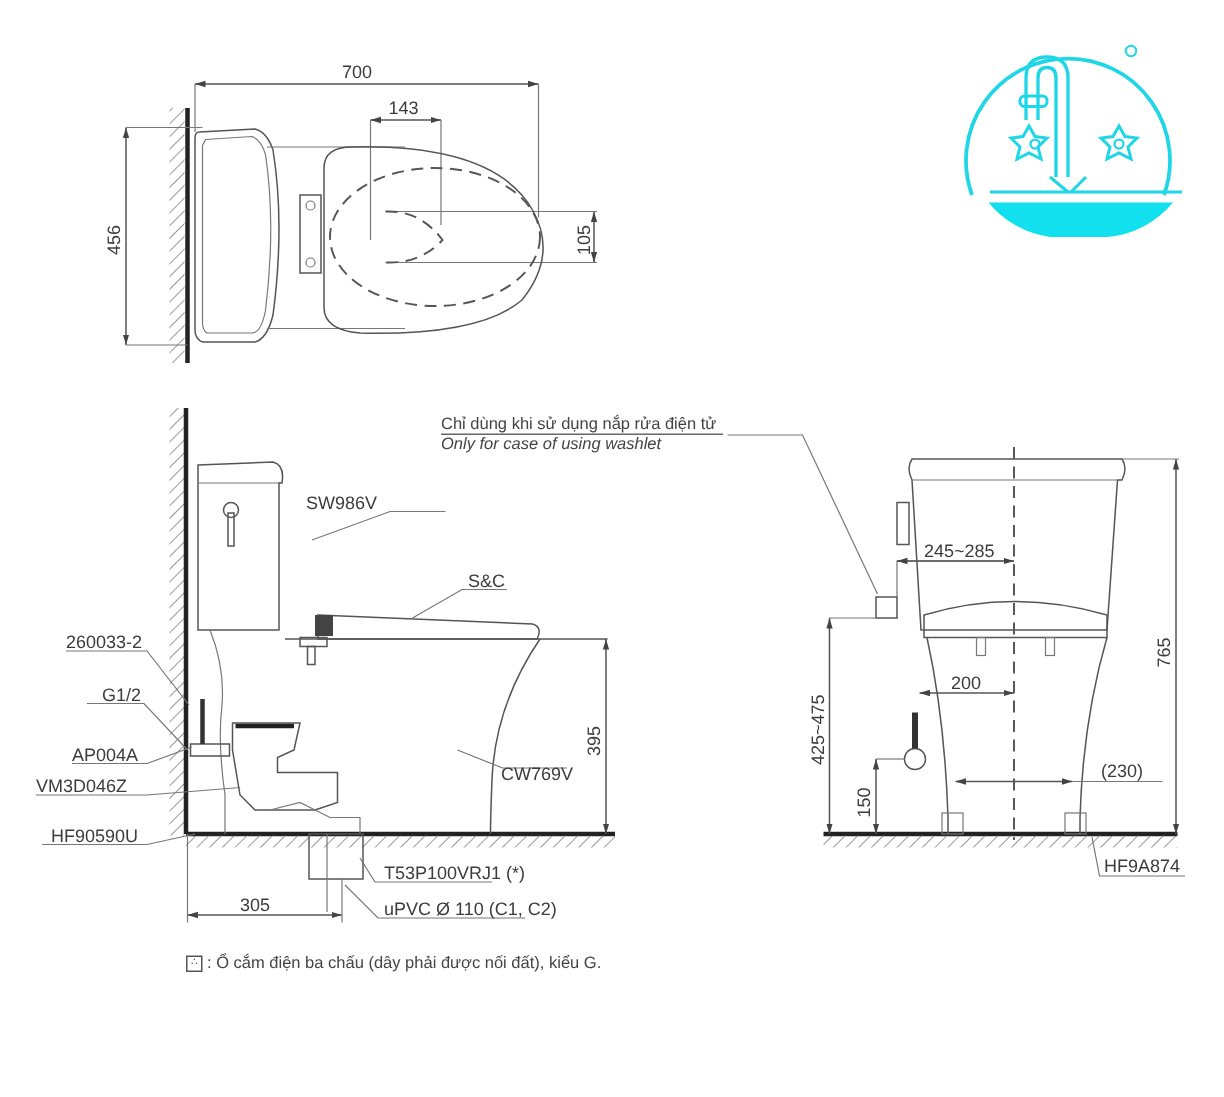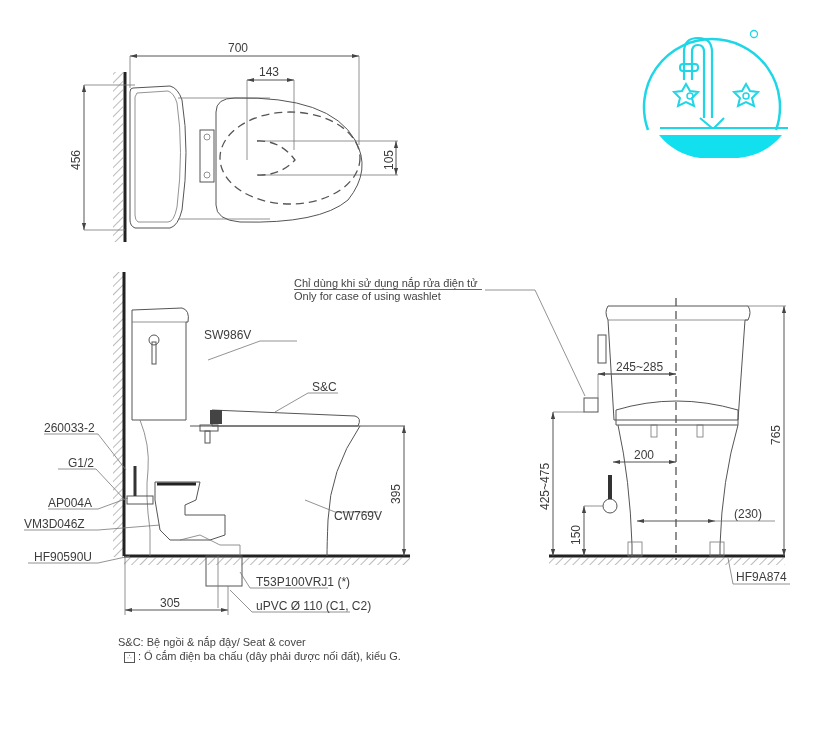--- a/index.html
+++ b/index.html
@@ -6,21 +6,21 @@
   body { width:816px; height:731px; position:relative; overflow:hidden; font-family:"Liberation Sans", sans-serif; color:#3a3a3a; }
   svg { position:absolute; left:0; top:0; }
   .lbl { font-family:"Liberation Sans", sans-serif; font-size:12px; fill:#3c3c3c; }
   .dim { font-family:"Liberation Sans", sans-serif; font-size:12px; fill:#3c3c3c; }
   .ln { stroke:#555; stroke-width:1; fill:none; }
   .thin { stroke:#777; stroke-width:0.8; fill:none; }
   .thick { stroke:#222; stroke-width:3; fill:none; }
   .dash { stroke:#555; stroke-width:1.3; fill:none; stroke-dasharray:8 5; }
   .notes { position:absolute; left:118px; top:635px; font-size:11px; line-height:14px; color:#444; }
   .notes div { white-space:nowrap; }
-  .it { }
+  .it { font-style:italic; }
   .sock { display:inline-block; width:9px; height:9px; border:1px solid #555; font-size:7px; line-height:8px; text-align:center; vertical-align:middle; margin-right:3px; }
   .washlet-note { position:absolute; left:294px; top:277px; font-size:11px; line-height:12px; color:#444; }
   .washlet-note .vn { border-bottom:1px solid #666; padding-right:4px; }
 </style>
 </head>
 <body>
 
 <svg width="816" height="731" viewBox="0 0 816 731">
   <defs>
     <pattern id="hatch" width="6" height="6" patternUnits="userSpaceOnUse" patternTransform="rotate(45)">
@@ -191,15 +191,14 @@
   <text transform="translate(780,445) rotate(-90)" class="dim">765</text>
   <text x="736" y="581" class="lbl">HF9A874</text>
 </svg>
 
 <div class="washlet-note">
   <div class="vn">Chỉ dùng khi sử dụng nắp rửa điện tử</div>
   <div class="it">Only for case of using washlet</div>
 </div>
 
 <div class="notes">
-  <div><span>S&amp;C: Bệ ngồi &amp; nắp đậy/ </span><span class="it">Seat &amp; cover</span></div>
   <div style="padding-left:6px"><span class="sock">∴</span><span>: Ổ cắm điện ba chấu (dây phải được nối đất), kiểu G.</span></div>
 </div>
 
 </body></html>

